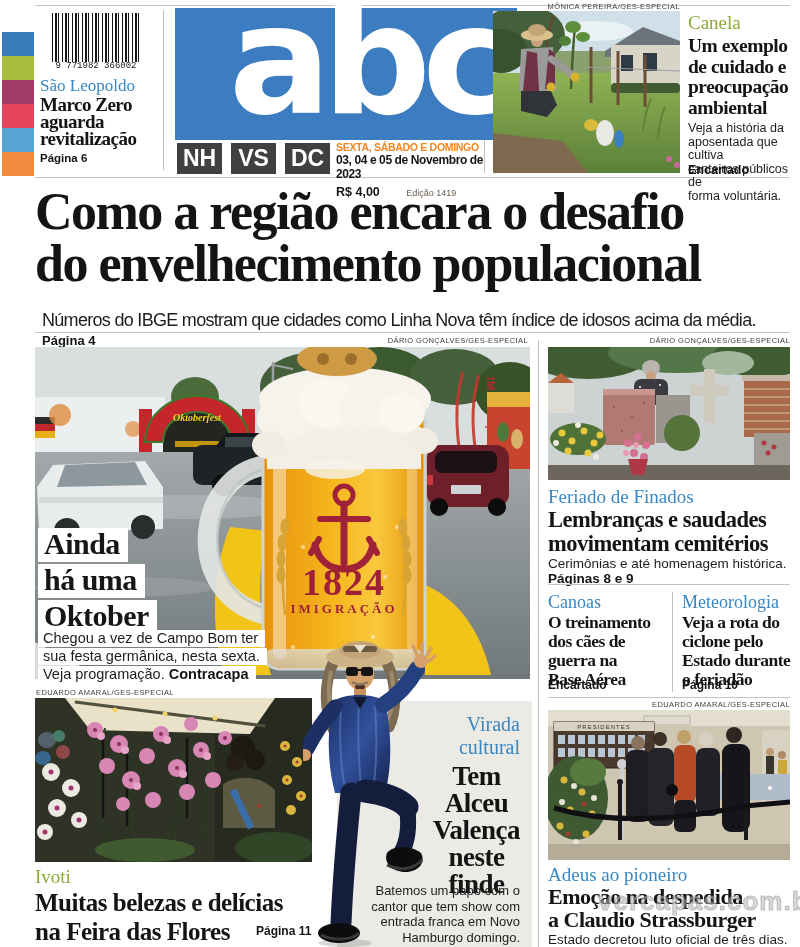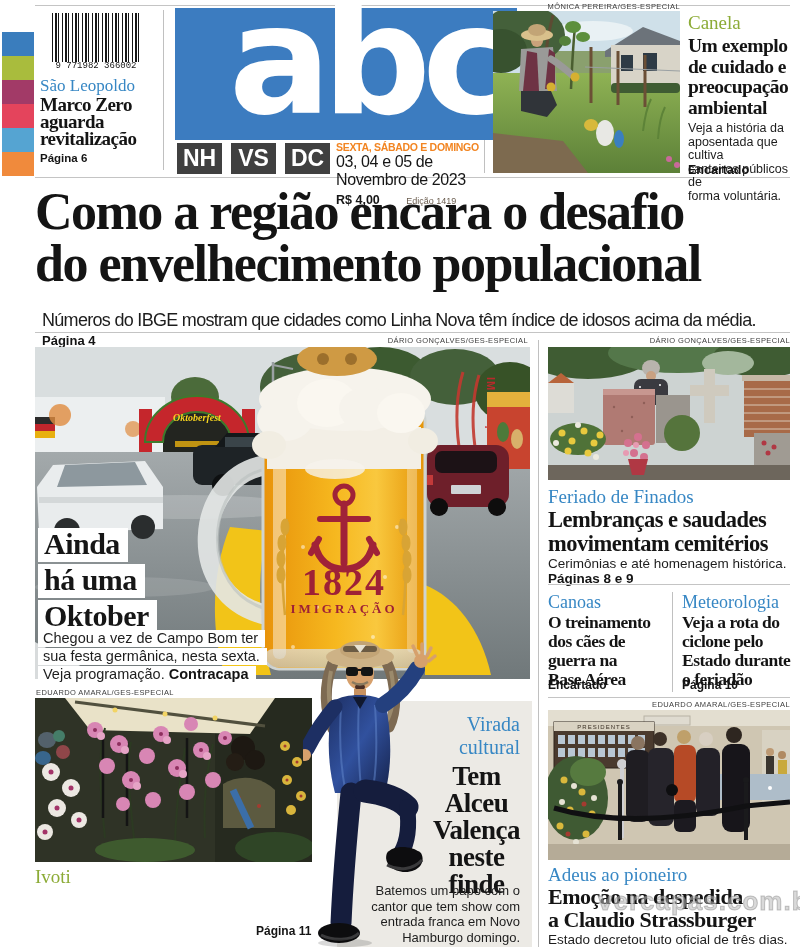--- a/index.html
+++ b/index.html
@@ -62,21 +62,21 @@
   <div class="abs ref" style="left:40px;top:152px;font-size:11.5px;">Página 6</div>
 
   <div class="logo-box">
     <span>abc</span>
   </div>
   <div class="ed-box" style="left:177px;">NH</div>
   <div class="ed-box" style="left:231px;">VS</div>
   <div class="ed-box" style="left:285px;">DC</div>
   <div class="abs" style="left:336px;top:141px;width:150px;">
     <div style="color:#f28522;font-weight:bold;font-size:10.5px;letter-spacing:-.3px;">SEXTA, SÁBADO E DOMINGO</div>
-    <div style="font-weight:normal;font-size:16px;letter-spacing:-.4px;">03, 04 e 05 de Novembro de 2023</div>
+    <div style="font-weight:bold;font-size:12px;letter-spacing:-.4px;">03, 04 e 05 de Novembro de 2023</div>
     <div style="margin-top:1px;">
       <span style="font-weight:bold;font-size:12.5px;">R$ 4,00</span>
       <span style="font-size:9px;color:#6a5c4e;margin-left:22px;">Edição 1419</span>
     </div>
   </div>
 
   <div class="credit" style="left:493px;top:2px;width:187px;text-align:right;">MÔNICA PEREIRA/GES-ESPECIAL</div>
   <svg class="abs" style="left:493px;top:11px;" width="187" height="162" viewBox="0 0 187 162">
     <defs>
         <linearGradient id="g1" x1="0" y1="0" x2="0" y2="1">
@@ -578,20 +578,22 @@
           <circle cx="250" cy="48" r="1.5"></circle>
           <circle cx="262" cy="64" r="1.5"></circle>
           <circle cx="252" cy="82" r="1.5"></circle>
           <circle cx="266" cy="98" r="1.5"></circle>
         </g>
     </g>
     <ellipse cx="240" cy="150" rx="40" ry="16" fill="#2f4526"></ellipse>
     <ellipse cx="110" cy="152" rx="50" ry="12" fill="#3e5a2e"></ellipse>
   </svg>
   <div class="abs kicker green" style="left:35px;top:866px;font-size:19px;">Ivoti</div>
+  <div class="abs hl pre" style="left:35px;top:888px;width:250px;font-size:25px;line-height:29px;">Muitas belezas e delícias
+na Feira das Flores</div>
   <div class="abs ref" style="left:256px;top:924px;font-size:12px;">Página 11</div>
 
   <div class="abs" style="left:337px;top:701px;width:195px;height:246px;background:#eceae5;">
     <div class="kicker pre" style="position:absolute;right:12px;top:12px;font-size:20px;line-height:23px;text-align:right;">Virada
 cultural</div>
     <div class="hl pre" style="position:absolute;right:12px;top:62px;font-size:27px;line-height:27px;text-align:center;">Tem
 Alceu
 Valença
 neste
 finde</div>

